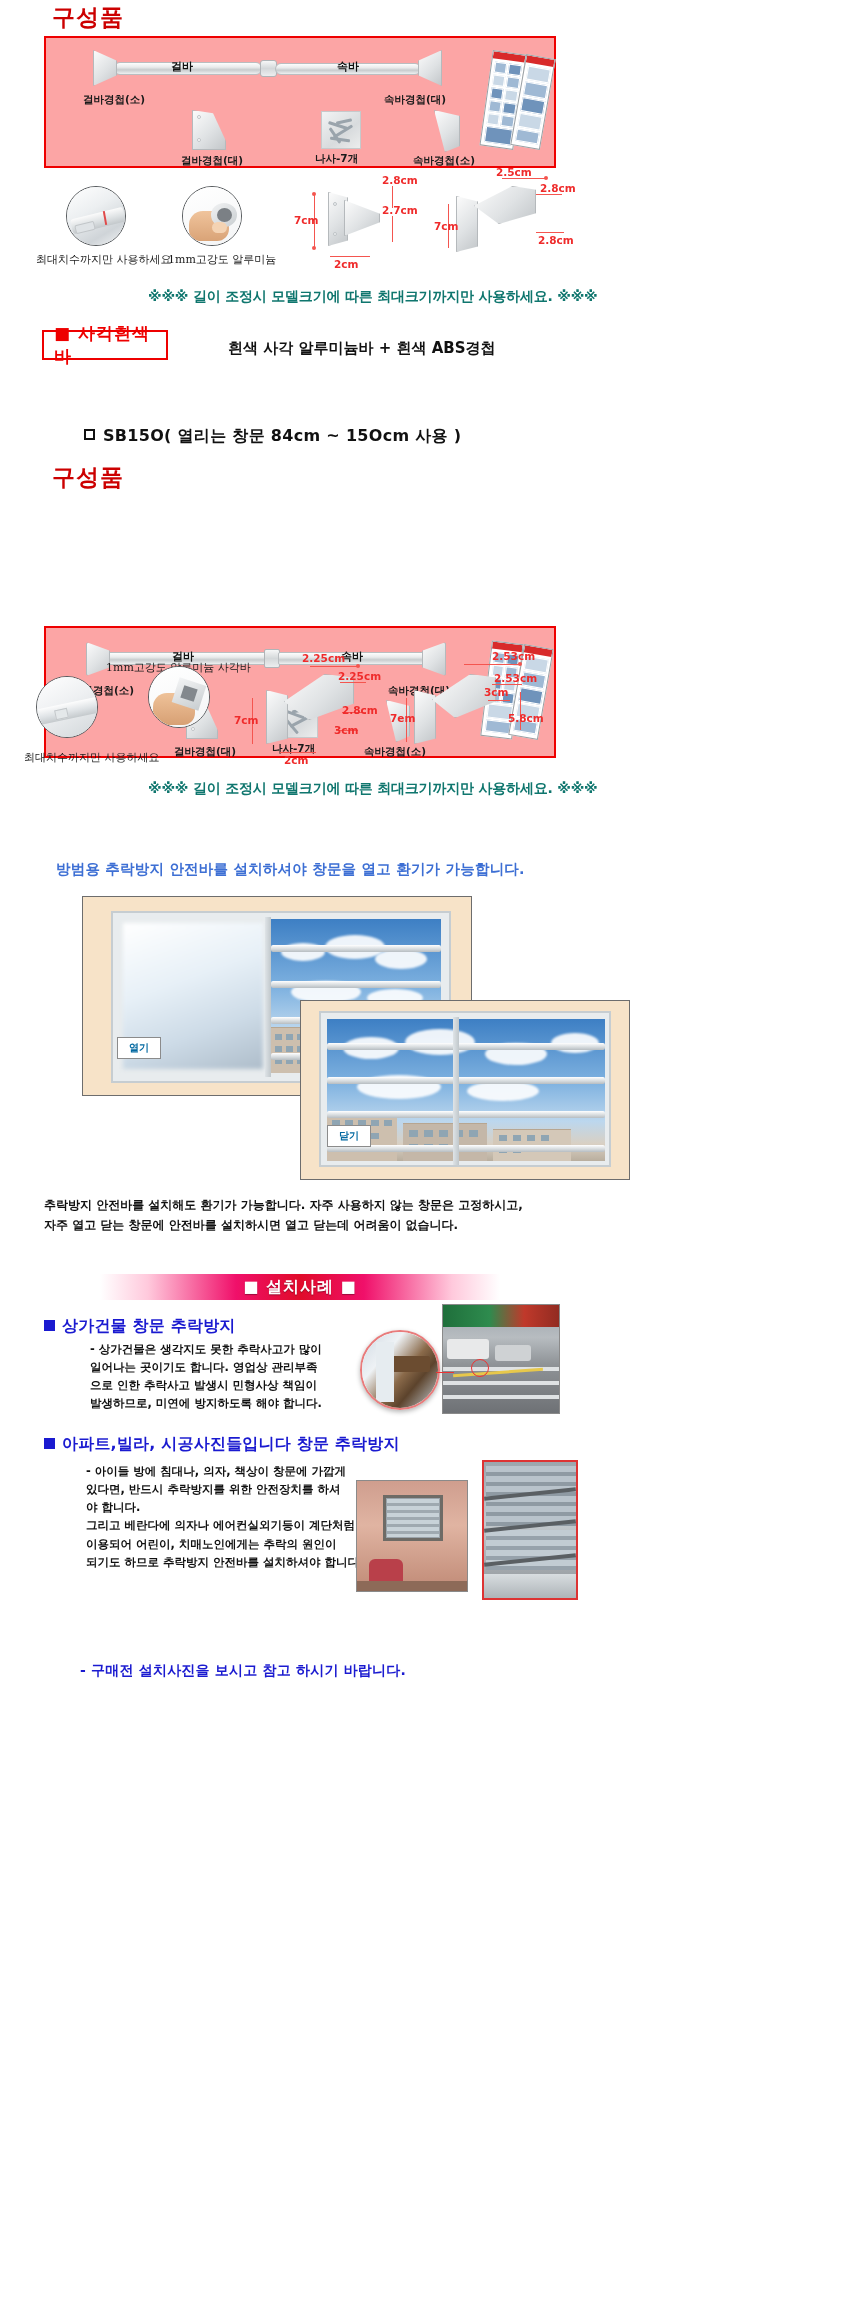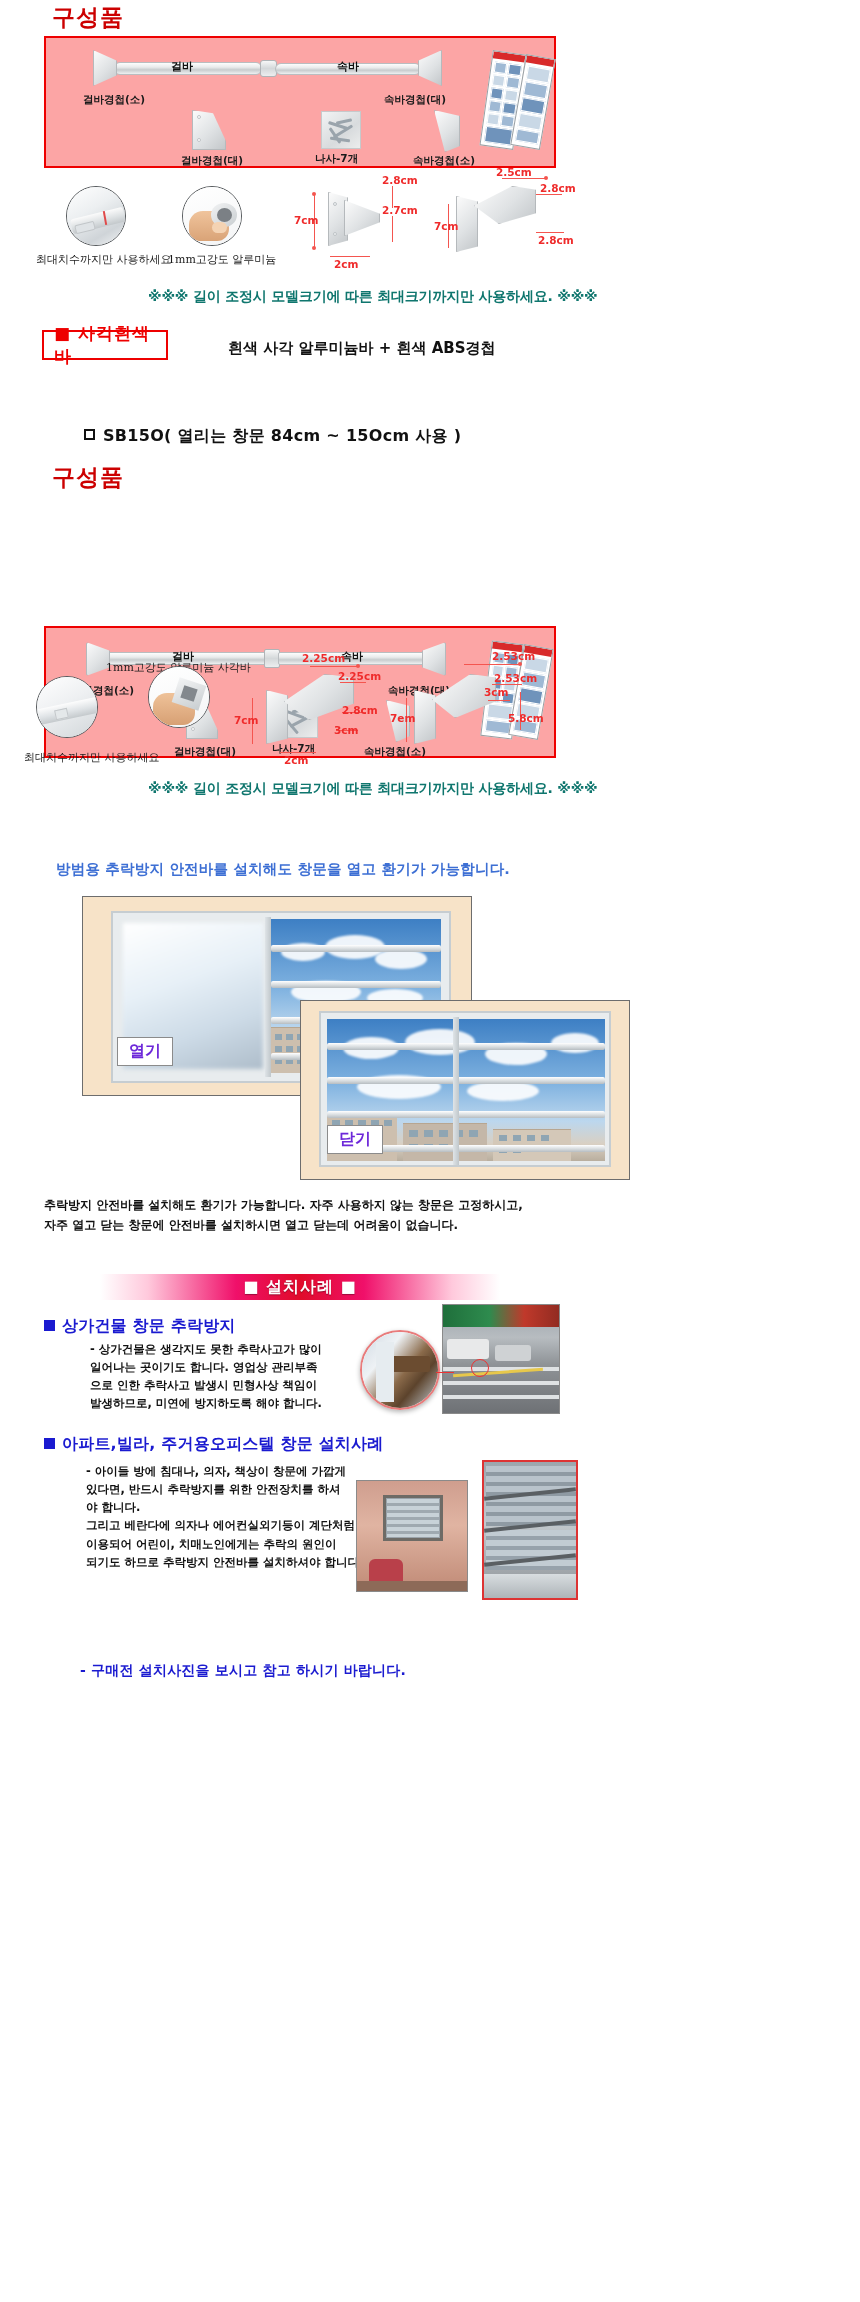--- a/index.html
+++ b/index.html
@@ -188,21 +188,21 @@
   .safety-bar-h {
     position:absolute; background:linear-gradient(to bottom,#ffffff,#d4d9dc 60%,#b7bdc1);
     border-radius:2px;
   }
   .bldg {
     position:absolute; background:#cdbfae; border-top:1px solid #b7a691;
   }
   .bldg-win { position:absolute; background:#8fa5b3; }
   .photo-tag {
     position:absolute; background:#ffffff; border:1px solid #8b8b8b;
-    font-size:16px; font-weight:bold; color:#6d28d9; padding:3px 11px;
+    font-size:10px; font-weight:bold; color:#0369a1; padding:3px 11px;
   }
 
   .body-text {
     position:absolute; font-size:12px; color:#111; line-height:1.65;
     white-space:pre-line; font-weight:bold;
   }
 
   
   .blue-head {
     position:absolute; color:#1a1ad0; font-weight:bold; font-size:16px;
@@ -452,21 +452,21 @@
     <div class="dim" style="left:-2px; top:58px;">7em</div>
     <div class="dline h" style="left:96px; top:46px; width:22px;"></div>
     <div class="dim" style="left:92px; top:32px;">3cm</div>
     <div class="dline v" style="left:128px; top:38px; height:38px;"></div>
     <div class="dim" style="left:116px; top:58px;">5.8cm</div>
   </div>
 
   <div class="warn" style="left:148px; top:780px;">※※※ 길이 조정시 모델크기에 따른 최대크기까지만 사용하세요. ※※※</div>
 
 
-  <div class="blue-lead" style="left:56px; top:860px;">방범용 추락방지 안전바를 설치해도 창문을 열고 환기가 가능합니다.</div>
+  <div class="blue-lead" style="left:56px; top:860px;">방범용 추락방지 안전바를 설치하셔야 창문을 열고 환기가 가능합니다.</div>
 
   <div class="winphoto" style="left:82px; top:896px; width:390px; height:200px;">
     <div class="win-frame" style="left:28px; top:14px; width:340px; height:172px;">
       <div class="win-glass-frost" style="left:10px; top:10px; width:140px; height:146px;"></div>
       <div class="win-sky" style="left:158px; top:6px; width:170px; height:154px;">
         <div class="cloud" style="left:10px; top:24px; width:44px; height:18px;"></div>
         <div class="cloud" style="left:54px; top:16px; width:60px; height:24px;"></div>
         <div class="cloud" style="left:104px; top:30px; width:52px; height:20px;"></div>
         <div class="cloud" style="left:20px; top:62px; width:70px; height:22px;"></div>
         <div class="cloud" style="left:96px; top:70px; width:56px; height:18px;"></div>
@@ -588,21 +588,21 @@
   </div>
 
   <div class="circ-zoom" style="left:360px; top:1330px; width:80px; height:80px;">
     <div class="abs" style="inset:0; background:linear-gradient(130deg,#cfd9e2 0%,#eef2f5 30%,#8a6a4a 55%,#5c432c 70%,#c8d2da 100%);"></div>
     <div class="abs" style="left:28px; top:24px; width:40px; height:16px; background:#6b4c30; border-radius:2px;"></div>
     <div class="abs" style="left:14px; top:10px; width:18px; height:60px; background:#e6ecf0;"></div>
   </div>
   <div class="redline" style="left:436px; top:1372px; width:18px;"></div>
 
   <div class="blue-head" style="left:44px; top:1434px;">
-    <span class="sq"></span><span>아파트,빌라, 주거용오피스텔 창문 설치사례</span>
+    <span class="sq"></span><span>아파트,빌라, 시공사진들입니다 창문 추락방지</span>
   </div>
   <div class="ex-text" style="left:86px; top:1462px; width:380px;">- 아이들 방에 침대나, 의자, 책상이 창문에 가깝게
   있다면, 반드시 추락방지를 위한 안전장치를 하셔
   야 합니다.
   그리고 베란다에 의자나 에어컨실외기등이 계단처럼
   이용되어 어린이, 치매노인에게는 추락의 원인이
   되기도 하므로 추락방지 안전바를 설치하셔야 합니다.</div>
 
   <div class="photo-generic photo-red-border" style="left:482px; top:1460px; width:96px; height:140px;">
     <div class="abs" style="inset:0; background:linear-gradient(to bottom,#9ca6ad,#c2c8cc 45%,#8e9398);"></div>

